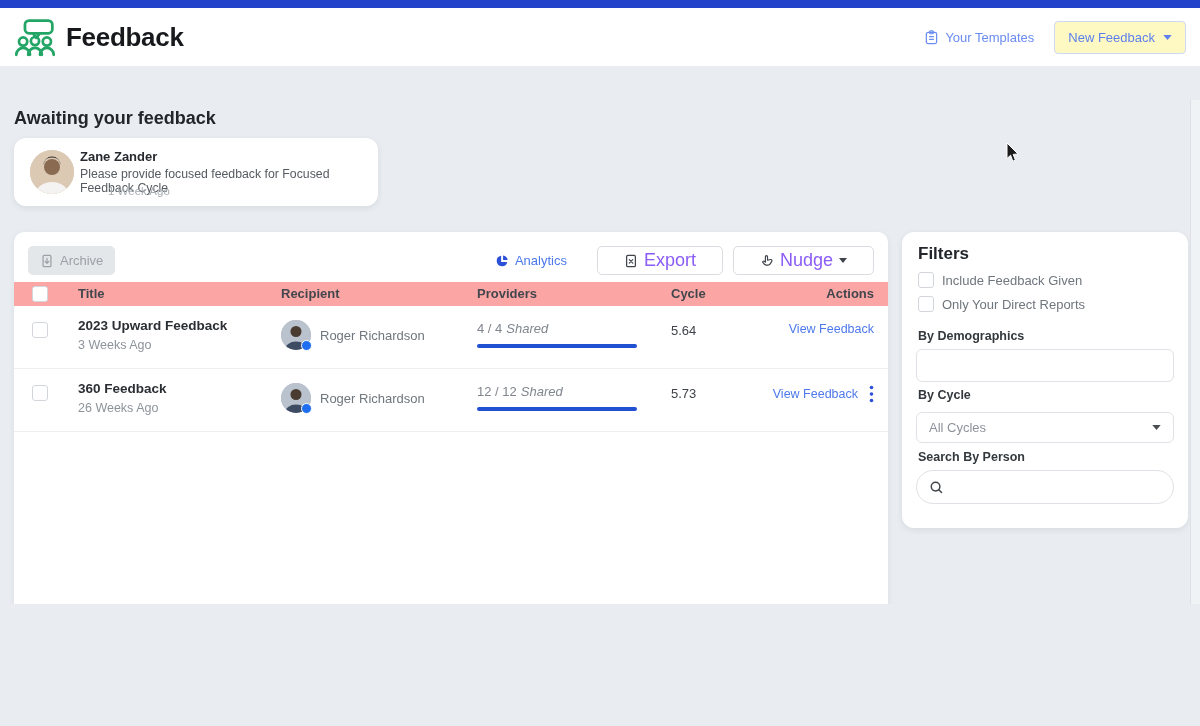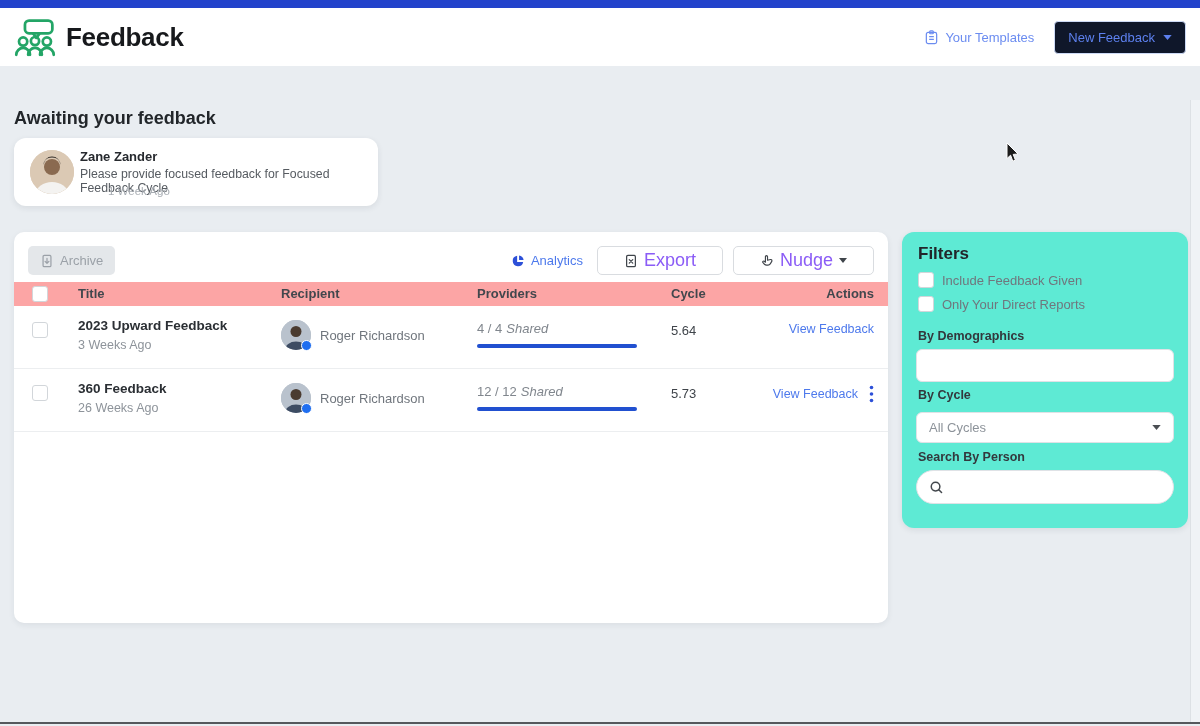--- a/index.html
+++ b/index.html
@@ -1,26 +1,26 @@
 <!DOCTYPE html>
 <html><head>
 <meta charset="utf-8">
 <style>
   * { margin:0; padding:0; box-sizing:border-box; }
   body { font-family:"Liberation Sans", sans-serif; background:#e9edf1; }
-  .screen { position:relative; width:1200px; height:724px; background:#e9edf1; overflow:hidden; }
+  .screen { position:relative; width:1200px; height:604px; background:#e9edf1; overflow:hidden; }
 
   .topbar { position:absolute; top:0; left:0; width:100%; height:8px; background:#2343cb; }
   .header { position:absolute; top:8px; left:0; width:100%; height:58px; background:#fff; }
   .brand { position:absolute; left:14px; top:9px; display:flex; align-items:center; gap:10px; }
   .logo { width:42px; height:40px; }
   .brand-title { font-size:26px; font-weight:700; color:#17191c; letter-spacing:-0.3px; }
   .header-actions { position:absolute; right:14px; top:13px; height:32px; display:flex; align-items:center; gap:20px; }
   .templates-link { display:flex; align-items:center; gap:6px; color:#6b8cf0; font-size:13px; cursor:pointer; text-decoration:none; }
-  .new-feedback { display:flex; align-items:center; gap:8px; background:#0f172a; border:1px solid #ccd9f5; border-radius:4px; color:#5d80ee; font-size:13px; font-weight:500; padding:8px 13px; cursor:pointer; font-family:inherit; }
+  .new-feedback { display:flex; align-items:center; gap:8px; background:#fef9c3; border:1px solid #ccd9f5; border-radius:4px; color:#5d80ee; font-size:13px; font-weight:500; padding:8px 13px; cursor:pointer; font-family:inherit; }
 
   .tabbar { position:absolute; top:66px; left:0; width:100%; height:34px; background:#fff; border-bottom:1px solid #e1e4e8; }
   .tab { position:absolute; top:0; height:34px; display:flex; align-items:center; font-size:13.5px; color:#8a9097; cursor:pointer; padding:0 14px; }
   .tab.active { color:#2d4fd4; font-weight:700; }
   .tab-underline { position:absolute; left:0; bottom:-1px; width:100%; height:3px; background:#2d4fd4; border-radius:2px; }
   .tab-inbox { left:0; }
   .tab-archived { left:58px; }
   .tab-all { left:133px; }
 
   .awaiting-heading { position:absolute; left:14px; top:108px; font-size:18px; font-weight:700; color:#22262a; }
@@ -28,21 +28,21 @@
   .request-card { position:absolute; left:14px; top:138px; width:364px; height:68px; background:#fff; border-radius:12px; box-shadow:0 2px 6px rgba(30,40,60,.09); cursor:pointer; }
   .avatar-lg { position:absolute; left:16px; top:12px; width:44px; height:44px; border-radius:50%; overflow:hidden; background:#dbc9b4; }
   .avatar-lg svg, .avatar-sm svg { width:100%; height:100%; display:block; }
   .request-name { position:absolute; left:66px; top:11px; font-size:13px; font-weight:700; color:#26292e; }
   .request-msg { position:absolute; left:66px; top:29px; width:292px; font-size:12.3px; color:#565b61; }
   .request-time { position:absolute; left:66px; top:47px; font-size:11.5px; color:#a7acb2;margin-left:28px; }
 
   .table-card { position:absolute; left:14px; top:232px; width:874px; height:391px; background:#fff; border-radius:10px; box-shadow:0 2px 6px rgba(30,40,60,.07); }
   .archive-btn { position:absolute; left:14px; top:14px; height:29px; display:flex; align-items:center; gap:6px; background:#e4e7ea; border:none; border-radius:5px; color:#9ba1a8; font-size:13px; padding:0 12px; font-family:inherit; cursor:pointer; }
   .toolbar-right { position:absolute; right:14px; top:14px; height:29px; display:flex; align-items:center; gap:10px; }
-  .analytics-link { display:flex; align-items:center; gap:6px; color:#4d79ec; font-size:13px; margin-right:4px; cursor:pointer; text-decoration:none; }
+  .analytics-link { display:flex; align-items:center; gap:6px; color:#4d79ec; font-size:13px; margin-right:20px; cursor:pointer; text-decoration:none; }
   .tool-btn { display:flex; align-items:center; gap:6px; background:#fff; border:1px solid #d9dce0; border-radius:5px; color:#8b5cf6; font-size:18px; height:29px; padding:0 26px; font-family:inherit; cursor:pointer; }
 
   .thead { position:absolute; left:0; top:50px; width:100%; height:24px; background:#fca5a5; font-size:13px; font-weight:700; color:#42474d; }
   .col { position:absolute; top:4px; }
   .col-title { left:64px; } .col-recipient { left:267px; } .col-providers { left:463px; } .col-score { left:657px; } .col-actions { right:14px; }
 
   .checkbox { display:inline-block; width:16px; height:16px; background:#fff; border:1px solid #d2d6da; border-radius:3px; cursor:pointer; }
   .thead-chk { position:absolute; left:18px; top:4px; }
   .row-chk { position:absolute; left:18px; top:16px; }
 
@@ -59,21 +59,21 @@
   .cell-providers { position:absolute; left:463px; top:13px; width:160px; }
   .prov-count { font-size:13px; color:#80868d; }
   .prov-shared { font-size:13px; color:#80868d; font-style:italic; margin-left:4px; }
   .progress { margin-top:7px; width:160px; height:4px; border-radius:2px; background:#c9d4f0; overflow:hidden; }
   .progress .fill { height:100%; width:100%; background:#2150d0; }
   .cell-score { position:absolute; left:657px; top:17px; font-size:13px; color:#3f444a; }
   .cell-actions { position:absolute; right:14px; top:16px; display:flex; align-items:center; gap:11px; }
   .view-link { font-size:12.5px; color:#4d79ec; cursor:pointer; text-decoration:none; }
   .kebab { cursor:pointer; }
 
-  .filters-card { position:absolute; left:902px; top:232px; width:286px; height:296px; background:#5eead4; border-radius:12px; box-shadow:0 2px 6px rgba(30,40,60,.09); }
+  .filters-card { position:absolute; left:902px; top:232px; width:286px; height:296px; background:#ffffff; border-radius:12px; box-shadow:0 2px 6px rgba(30,40,60,.09); }
   .filters-heading { position:absolute; left:16px; top:12px; font-size:17px; font-weight:700; color:#22262a; }
   .chk-row { position:absolute; left:16px; display:flex; align-items:center; gap:8px; font-size:13px; color:#70767d; cursor:pointer; }
   .chk1 { top:40px; } .chk2 { top:64px; }
   .field-label { position:absolute; left:16px; font-size:12.5px; font-weight:700; color:#33383d; }
   .lbl-demo { top:97px; } .lbl-cycle { top:156px; } .lbl-search { top:218px; }
   .input-box { position:absolute; left:14px; top:117px; width:258px; height:33px; background:#fff; border:1px solid #dfe2e6; border-radius:6px; cursor:text; }
   .select-box { position:absolute; left:14px; top:180px; width:258px; height:31px; background:#fff; border:1px solid #dfe2e6; border-radius:6px; display:flex; align-items:center; justify-content:space-between; padding:0 12px; font-size:13px; color:#8d939a; cursor:pointer; }
   .search-box { position:absolute; left:14px; top:238px; width:258px; height:34px; background:#fff; border:1px solid #dfe2e6; border-radius:17px; display:flex; align-items:center; gap:8px; padding:0 12px; cursor:text; }
 
   .scroll-strip { position:absolute; left:1190px; top:100px; width:10px; height:622px; background:#f0f3f6; border-left:1px solid #dde1e5; }

